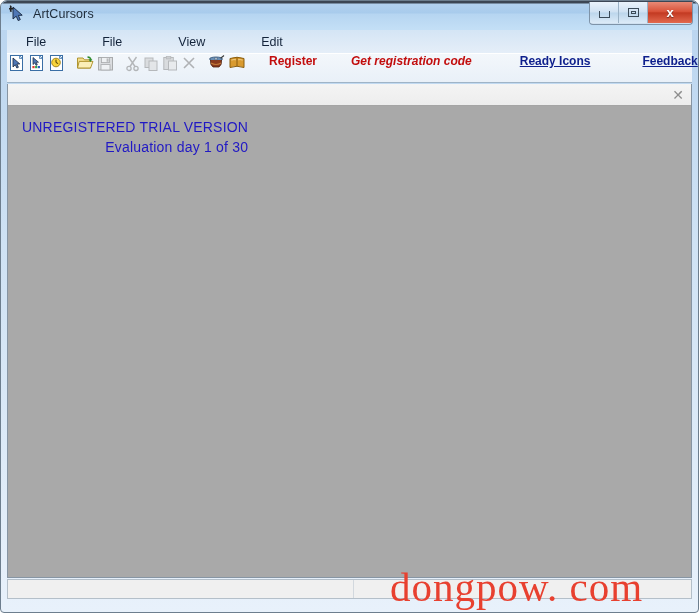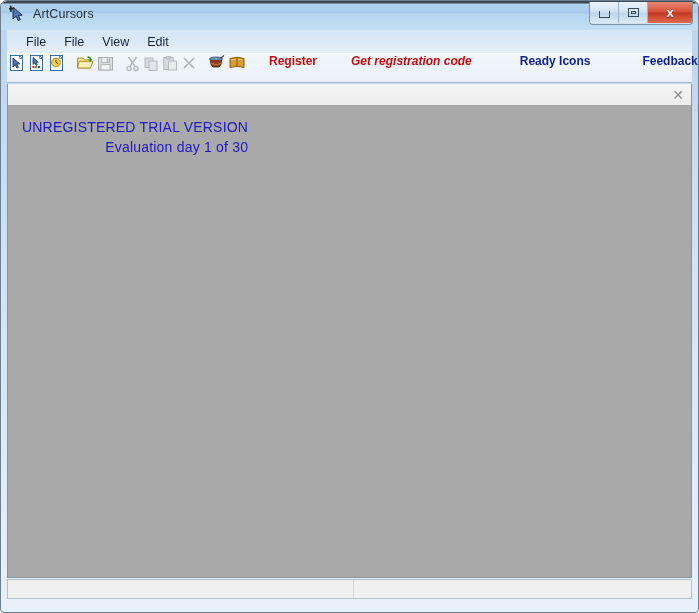--- a/index.html
+++ b/index.html
@@ -117,20 +117,21 @@
   
   #menu-bar {
     position: absolute;
     left: 6px; top: 29px;
     width: 685px; height: 23px;
     background: linear-gradient(to bottom, #d4e5f5 0%, #e5eef8 100%);
     display: flex;
     align-items: center;
     padding-left: 10px;
     box-sizing: border-box;
+    gap: 38px;
   }
   .menu-item {
     font-size: 12.5px;
     color: #13233a;
     padding: 2px 9px;
     white-space: nowrap;
   }
 
   
   #toolbar {
@@ -158,22 +159,22 @@
     margin: 0 4px;
   }
   .tb-link {
     font-size: 12px;
     font-weight: bold;
     white-space: nowrap;
     margin-left: 14px;
   }
   .tb-link.reg { color: #c20d0d; margin-left: 22px; }
   .tb-link.code { color: #c20d0d; margin-left: 34px; font-style: italic; }
-  .tb-link.ready { color: #0e1f8c; margin-left: 48px; }
-  .tb-link.feedback { color: #0e1f8c; margin-left: 52px; }
+  .tb-link.ready { color: #0e1f8c; text-decoration: underline; margin-left: 48px; }
+  .tb-link.feedback { color: #0e1f8c; text-decoration: underline; margin-left: 52px; }
 
   
   #workspace {
     position: absolute;
     left: 6px; top: 83px;
     width: 685px; height: 494px;
     background: #a9a9a9;
     border: 1px solid #8795a3;
     border-top: none;
     box-sizing: border-box;
@@ -439,15 +440,16 @@
       <div class="trial-line">Evaluation day 1 of 30</div>
     </div>
 
   </div>
 
   <div id="status-bar">
     <div id="status-pane-1"></div>
     <div id="status-pane-2"></div>
   </div>
 
+  <div id="watermark">dongpow. com</div>
 
 </div>
 </div>
 
 </body></html>

